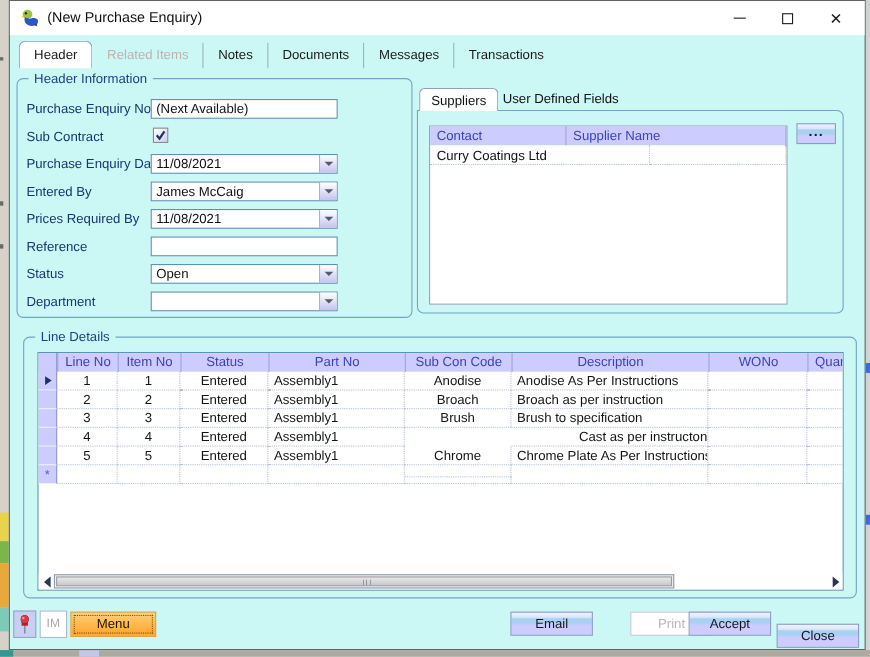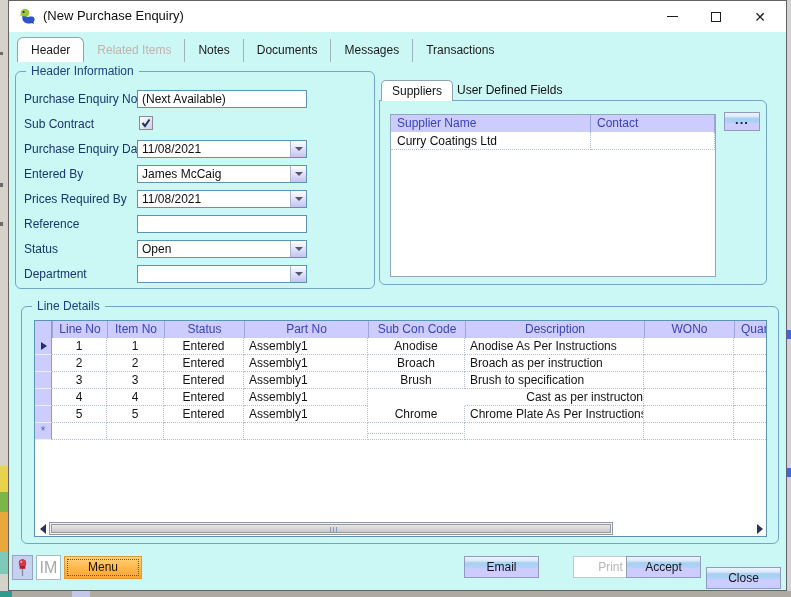--- a/index.html
+++ b/index.html
@@ -110,21 +110,21 @@
     background:repeating-linear-gradient(90deg,#8a9ab0 0 1px,transparent 1px 3px); }
 
   
   .btn3d {
     position:absolute; top:555px; height:22px; width:75px;
     border:1px solid #8f9cc0; color:#14141e; text-align:center; line-height:20px;
     background:linear-gradient(180deg,#eef3ff 0%,#dbe8fb 20%,#a9d2f2 28%,#a9d2f2 46%,#ccccff 58%,#ccccff 100%);
   }
   .btn-print { background:#ffffff; color:#b8b8b8; border:1px solid #c0c8d8; }
   .pin-btn { position:absolute; left:3px; top:554px; width:21px; height:25px; background:#c6d0f0; border:1px solid #9aa4c2; display:flex; align-items:center; justify-content:center; }
-  .im-btn  { position:absolute; left:27px; top:554px; width:25px; height:25px; background:#ffffff; border:1px solid #a8bccc; color:#a8a8a8; text-align:center; line-height:23px; font-size:16px; }
+  .im-btn  { position:absolute; left:27px; top:554px; width:25px; height:25px; background:#ffffff; border:1px solid #a8bccc; color:#a8a8a8; text-align:center; line-height:23px; font-size:11px; }
   .menu-btn {
     position:absolute; left:55px; top:555px; width:78px; height:23px;
     background:linear-gradient(180deg,#ffd07a 0%,#ffb64a 55%,#ffa331 100%);
     border:1px solid #df9b32; color:#201400; text-align:center; line-height:21px;
   }
   .menu-btn .focus { position:absolute; left:2px; top:2px; right:2px; bottom:2px; border:1px dotted #7a5200; }
 </style>
 </head>
 <body>
 
@@ -235,22 +235,22 @@
         </span>
     </div>
   </div>
 
   <div class="sup-tab active" style="left:372px; top:79px;">Suppliers</div>
   <div class="sup-tab" style="left:438px; top:79px;">User Defined Fields</div>
 
   <div class="sup-box">
     <div class="sup-table">
       <div class="sup-header" id="sup-header">
+          <div class="sup-hcell" style="width: 124px;">Contact</div>
           <div class="sup-hcell" style="width: 200px;">Supplier Name</div>
-          <div class="sup-hcell" style="width: 124px;">Contact</div>
         </div>
       <div id="sup-body">
           <div class="sup-row">
             <div class="sup-cell" style="width: 200px;">Curry Coatings Ltd</div>
             <div class="sup-cell" style="width: 124px;"></div>
           </div>
         </div>
     </div>
     <div class="more-btn">...</div>
   </div>

